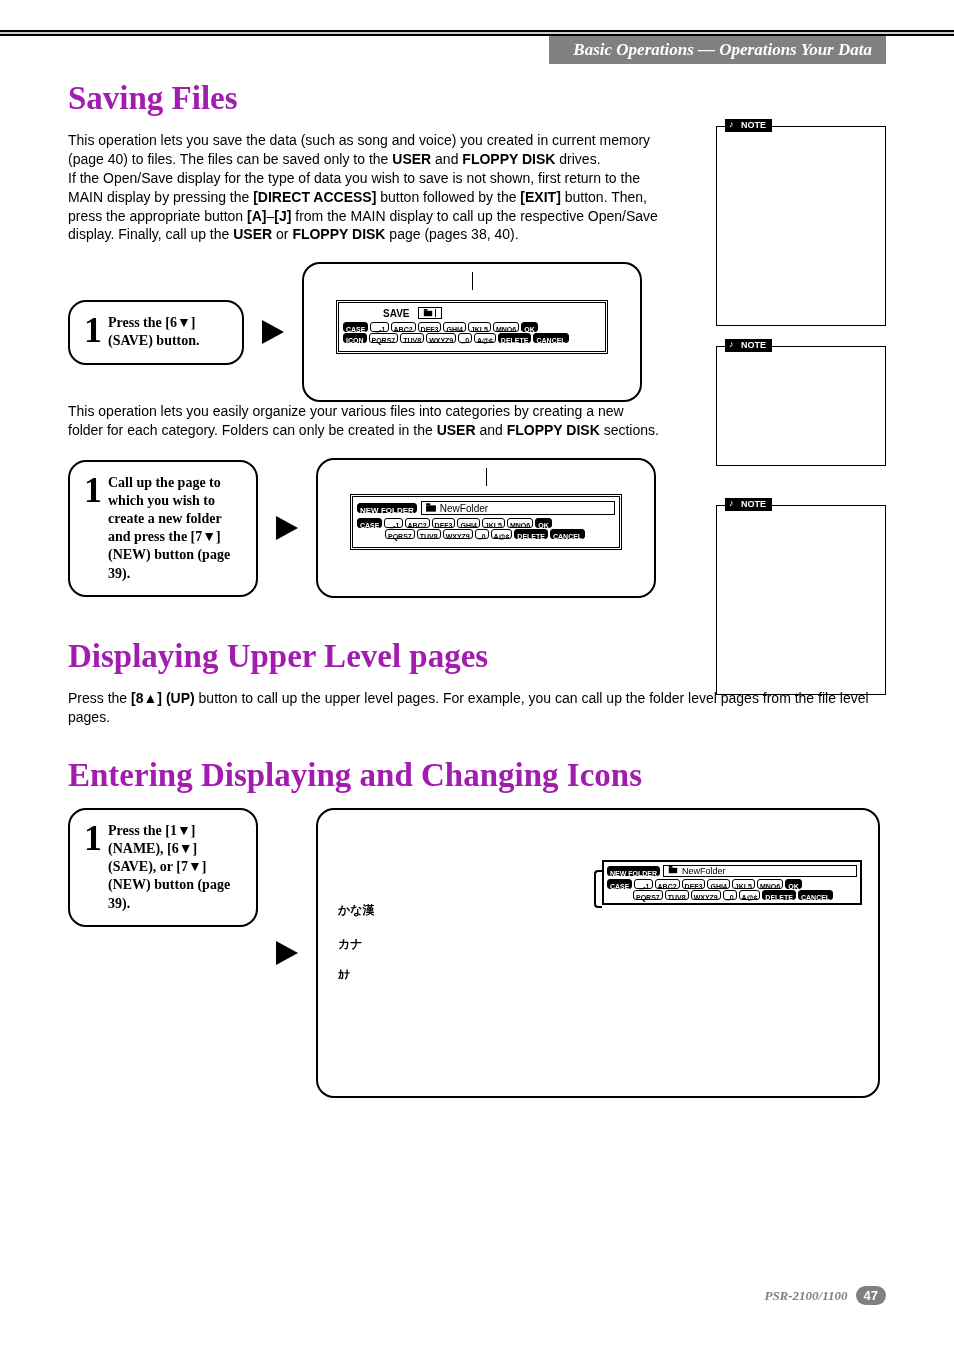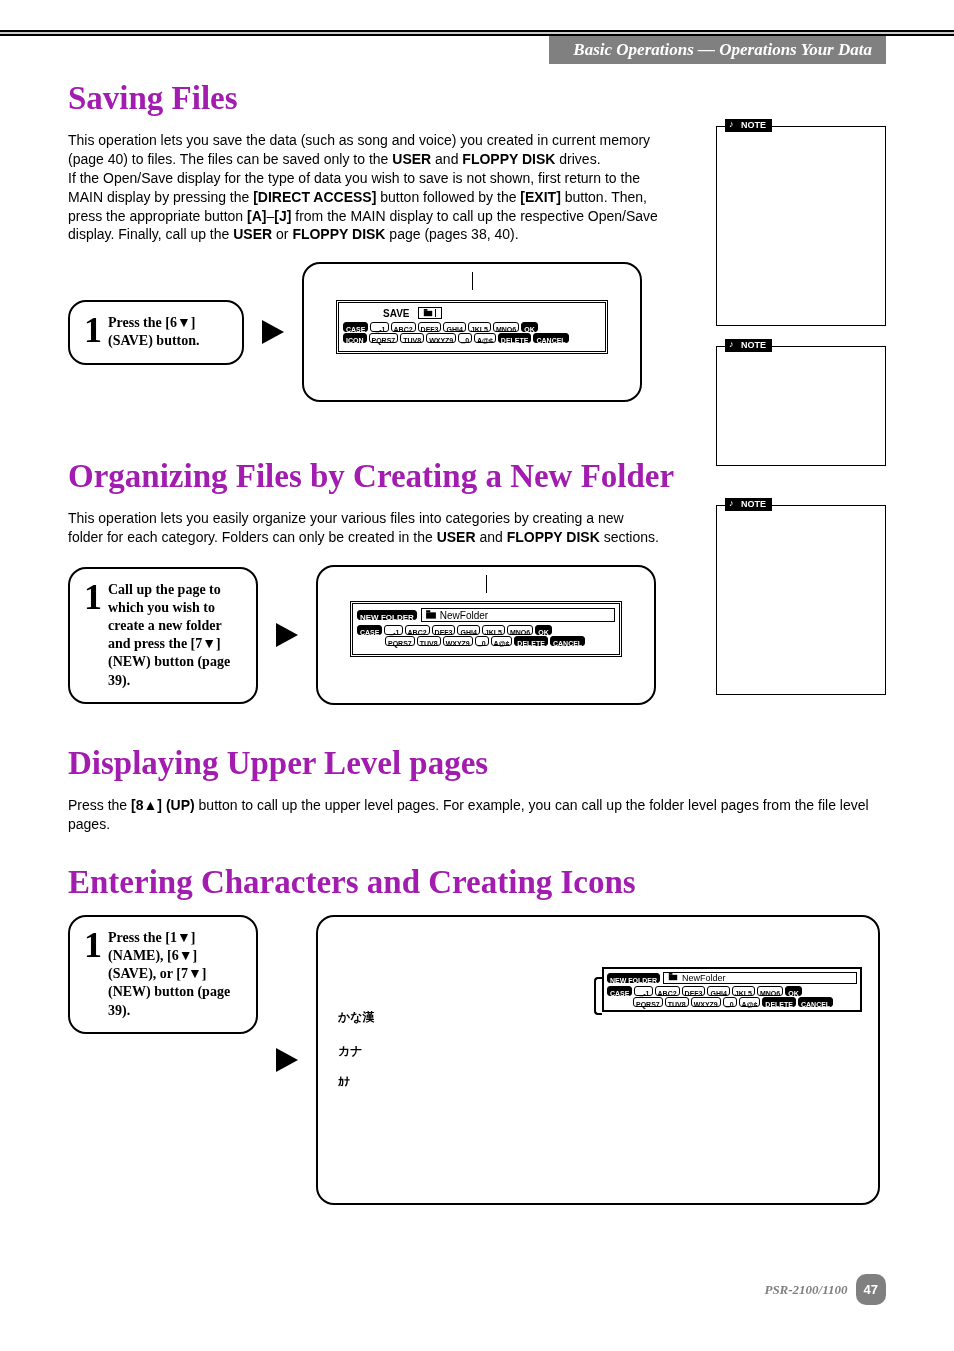--- a/index.html
+++ b/index.html
@@ -163,21 +163,21 @@
     color: #808080;
     font-weight: bold;
   }
   .page-badge {
     background: #808080;
     color: #fff;
     font-family: Arial, sans-serif;
     font-weight: bold;
     font-size: 13px;
     border-radius: 10px;
-    padding: 8px 8px;
+    padding: 2px 8px;
   }
   .folder-icon {
     display: inline-block;
     width: 14px; height: 9px;
     background: #000;
     position: relative;
     vertical-align: middle;
   }
   .folder-icon::before {
     content:"";
@@ -256,21 +256,20 @@
           <span class="lcd-btn">WXYZ9</span>
           <span class="lcd-btn">_0</span>
           <span class="lcd-btn">A@¢</span>
           <span class="lcd-btn inv">DELETE</span>
           <span class="lcd-btn inv">CANCEL</span>
         </div>
       </div>
     </div>
   </div>
 
-  <h2 class="section-title" style="margin-top:56px;">Organizing Files by Creating a New Folder</h2>
 
   <div class="row">
     <div class="text-col">
       <p class="para">
         This operation lets you easily organize your various files into categories by creating a new folder for each category. Folders can only be created in the <b>USER</b> and <b>FLOPPY DISK</b> sections.
       </p>
     </div>
   </div>
 
   <div class="row" style="margin-top:18px; align-items:center;">
@@ -311,21 +310,21 @@
         </div>
       </div>
     </div>
   </div>
 
   <h2 class="section-title" style="margin-top:40px;">Displaying Upper Level pages</h2>
   <p class="para">
     Press the <b>[8▲] (UP)</b> button to call up the upper level pages. For example, you can call up the folder level pages from the file level pages.
   </p>
 
-  <h2 class="section-title" style="margin-top:30px;">Entering Characters and Creating Icons</h2>
+  <h2 class="section-title" style="margin-top:30px;">Entering Displaying and Changing Icons</h2>
 
   <div class="row" style="margin-top:14px; align-items:flex-start;">
     <div class="step-bubble" style="width:190px;">
       <div class="step-num">1</div>
       <div class="step-text">Press the [1▼] (NAME), [6▼] (SAVE), or [7▼] (NEW) button (page 39).</div>
     </div>
     <div style="align-self:center;">
       <div class="arrow-right"></div>
     </div>
     <div class="big-screen-box" style="width:564px; height:290px;">

